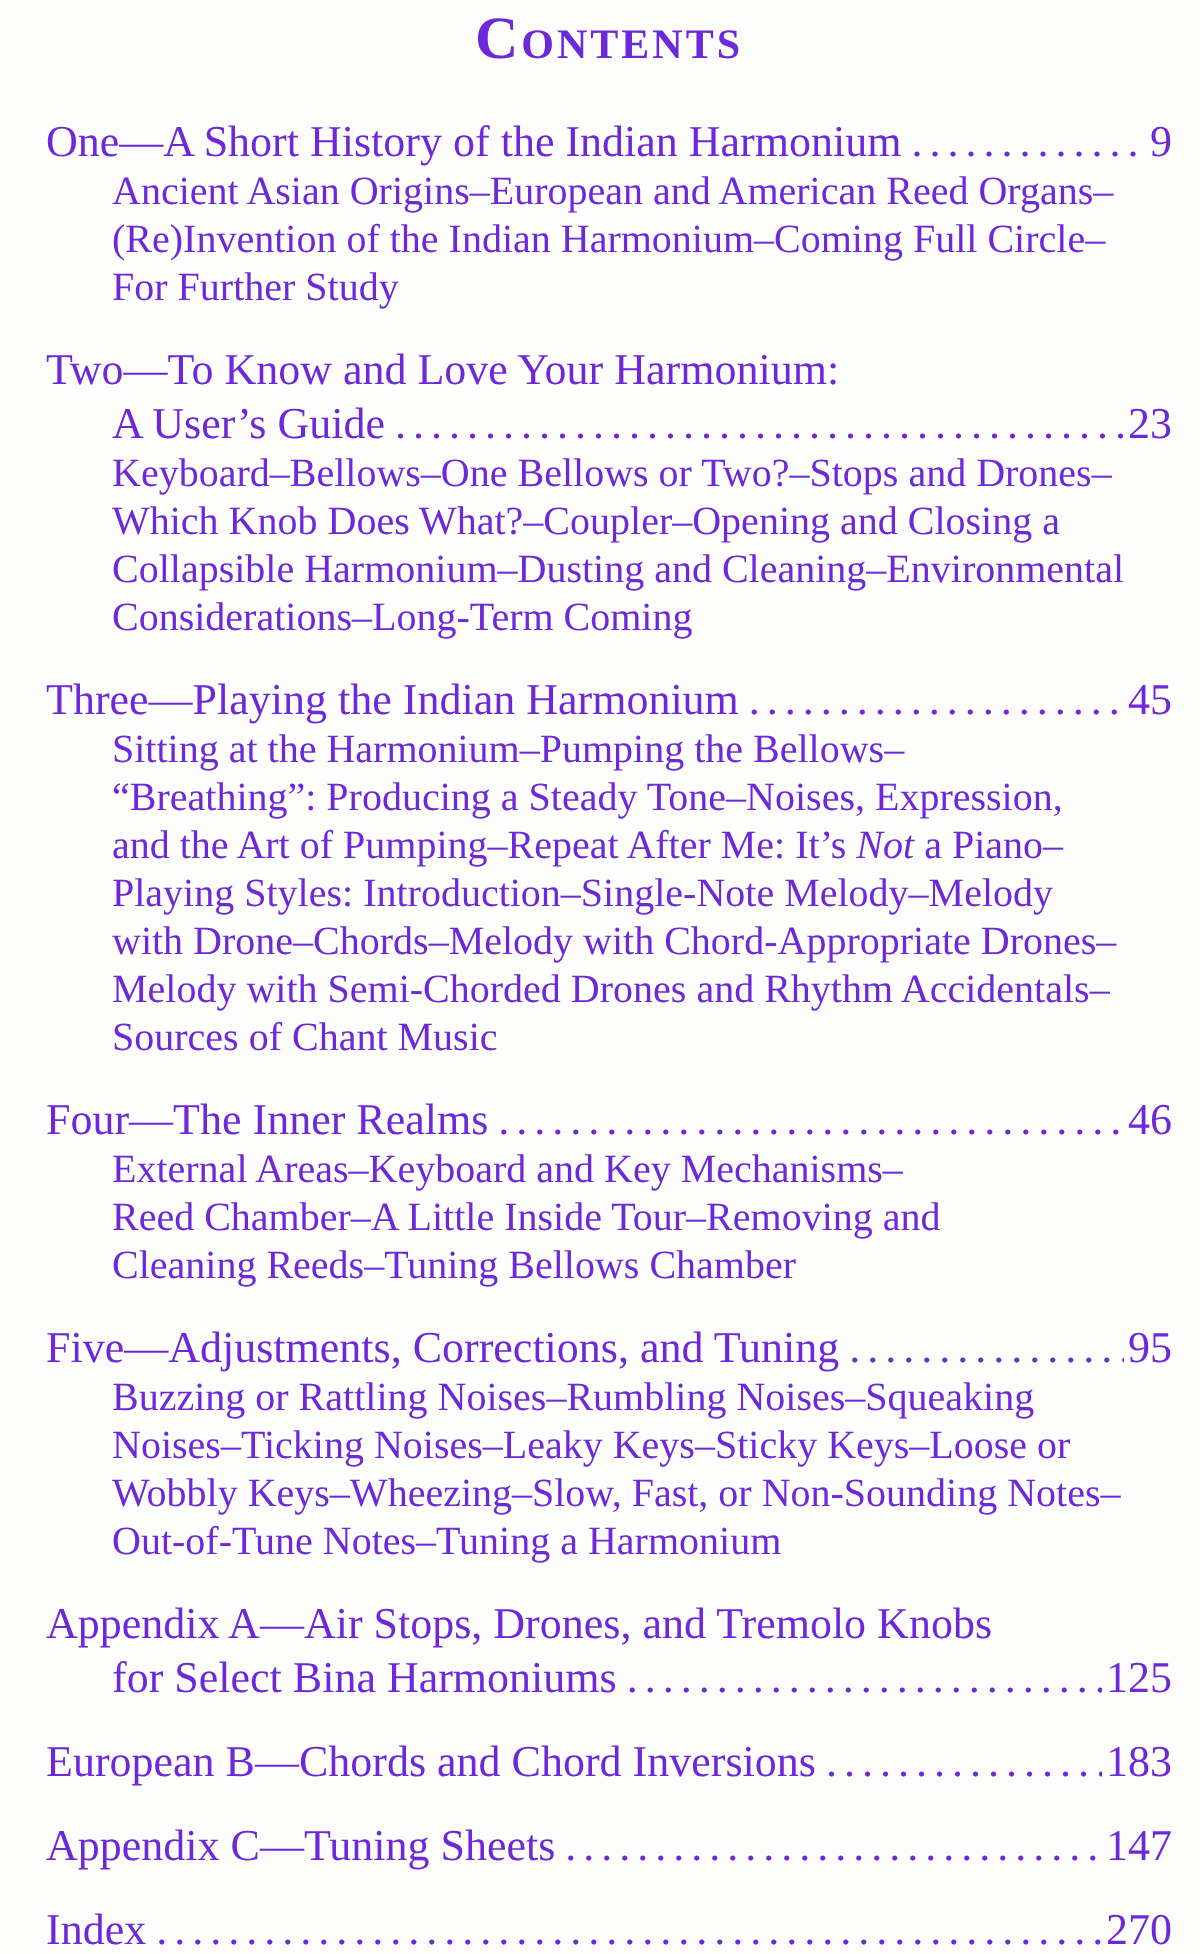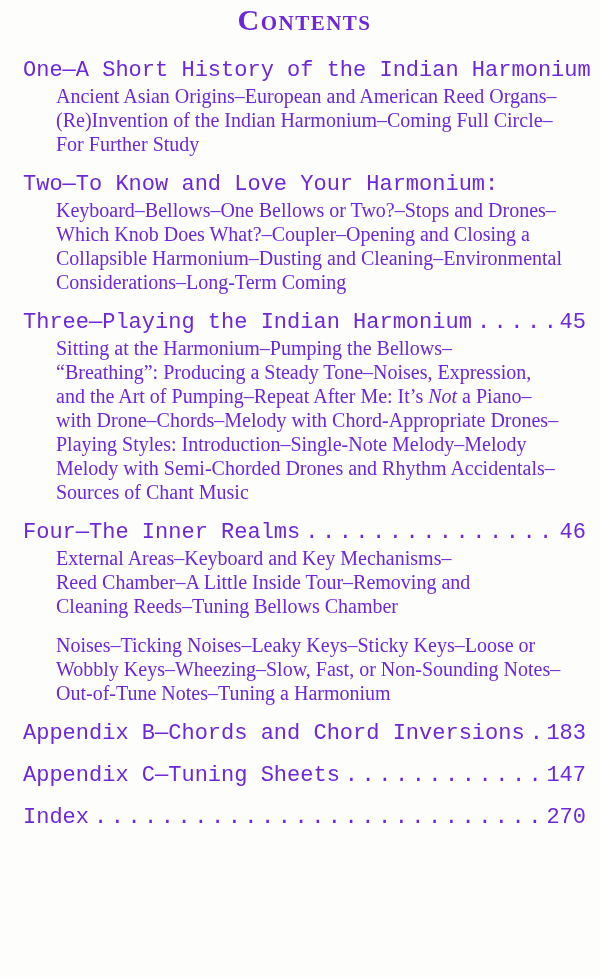--- a/index.html
+++ b/index.html
@@ -33,21 +33,20 @@
   }
   .toc-entry:first-child {
     margin-top: 0;
   }
   .toc-line {
     display: flex;
     align-items: baseline;
     font-size: 22px;
     line-height: 27px;
     white-space: nowrap;
-    font-family: Liberation Mono, monospace;
   }
   .toc-line.indented {
     padding-left: 33px;
   }
   .toc-text {
     flex: 0 0 auto;
   }
   .dots {
     flex: 1 1 auto;
     overflow: hidden;
@@ -84,57 +83,78 @@
           <span class="pagenum">9</span>
         </div>
         <div class="desc-line">Ancient Asian Origins–European and American Reed Organs–</div>
         <div class="desc-line">(Re)Invention of the Indian Harmonium–Coming Full Circle–</div>
         <div class="desc-line">For Further Study</div>
       </div>
       <div class="toc-entry">
         <div class="toc-line">
           <span class="toc-text">Two—To Know and Love Your Harmonium:</span>
         </div>
+        <div class="toc-line indented">
+          <span class="toc-text">A User’s Guide</span>
+          <span class="dots"></span>
+          <span class="pagenum">23</span>
+        </div>
         <div class="desc-line">Keyboard–Bellows–One Bellows or Two?–Stops and Drones–</div>
         <div class="desc-line">Which Knob Does What?–Coupler–Opening and Closing a</div>
         <div class="desc-line">Collapsible Harmonium–Dusting and Cleaning–Environmental</div>
         <div class="desc-line">Considerations–Long-Term Coming</div>
       </div>
       <div class="toc-entry">
         <div class="toc-line">
           <span class="toc-text">Three—Playing the Indian Harmonium</span>
           <span class="dots"></span>
           <span class="pagenum">45</span>
         </div>
         <div class="desc-line">Sitting at the Harmonium–Pumping the Bellows–</div>
         <div class="desc-line">“Breathing”: Producing a Steady Tone–Noises, Expression,</div>
         <div class="desc-line"><span>and the Art of Pumping–Repeat After Me: It’s </span><i>Not</i><span> a Piano–</span></div>
+        <div class="desc-line">Playing Styles: Introduction–Single-Note Melody–Melody</div>
         <div class="desc-line">with Drone–Chords–Melody with Chord-Appropriate Drones–</div>
-        <div class="desc-line">Playing Styles: Introduction–Single-Note Melody–Melody</div>
         <div class="desc-line">Melody with Semi-Chorded Drones and Rhythm Accidentals–</div>
         <div class="desc-line">Sources of Chant Music</div>
       </div>
       <div class="toc-entry">
         <div class="toc-line">
           <span class="toc-text">Four—The Inner Realms</span>
           <span class="dots"></span>
           <span class="pagenum">46</span>
         </div>
         <div class="desc-line">External Areas–Keyboard and Key Mechanisms–</div>
         <div class="desc-line">Reed Chamber–A Little Inside Tour–Removing and</div>
         <div class="desc-line">Cleaning Reeds–Tuning Bellows Chamber</div>
       </div>
       <div class="toc-entry">
+        <div class="toc-line">
+          <span class="toc-text">Five—Adjustments, Corrections, and Tuning</span>
+          <span class="dots"></span>
+          <span class="pagenum">95</span>
+        </div>
+        <div class="desc-line">Buzzing or Rattling Noises–Rumbling Noises–Squeaking</div>
         <div class="desc-line">Noises–Ticking Noises–Leaky Keys–Sticky Keys–Loose or</div>
         <div class="desc-line">Wobbly Keys–Wheezing–Slow, Fast, or Non-Sounding Notes–</div>
         <div class="desc-line">Out-of-Tune Notes–Tuning a Harmonium</div>
       </div>
       <div class="toc-entry">
         <div class="toc-line">
-          <span class="toc-text">Appendix B—Chords and Chord Inversions</span>
+          <span class="toc-text">Appendix A—Air Stops, Drones, and Tremolo Knobs</span>
+        </div>
+        <div class="toc-line indented">
+          <span class="toc-text">for Select Bina Harmoniums</span>
+          <span class="dots"></span>
+          <span class="pagenum">125</span>
+        </div>
+      </div>
+      <div class="toc-entry">
+        <div class="toc-line">
+          <span class="toc-text">European B—Chords and Chord Inversions</span>
           <span class="dots"></span>
           <span class="pagenum">183</span>
         </div>
       </div>
       <div class="toc-entry">
         <div class="toc-line">
           <span class="toc-text">Appendix C—Tuning Sheets</span>
           <span class="dots"></span>
           <span class="pagenum">147</span>
         </div>

